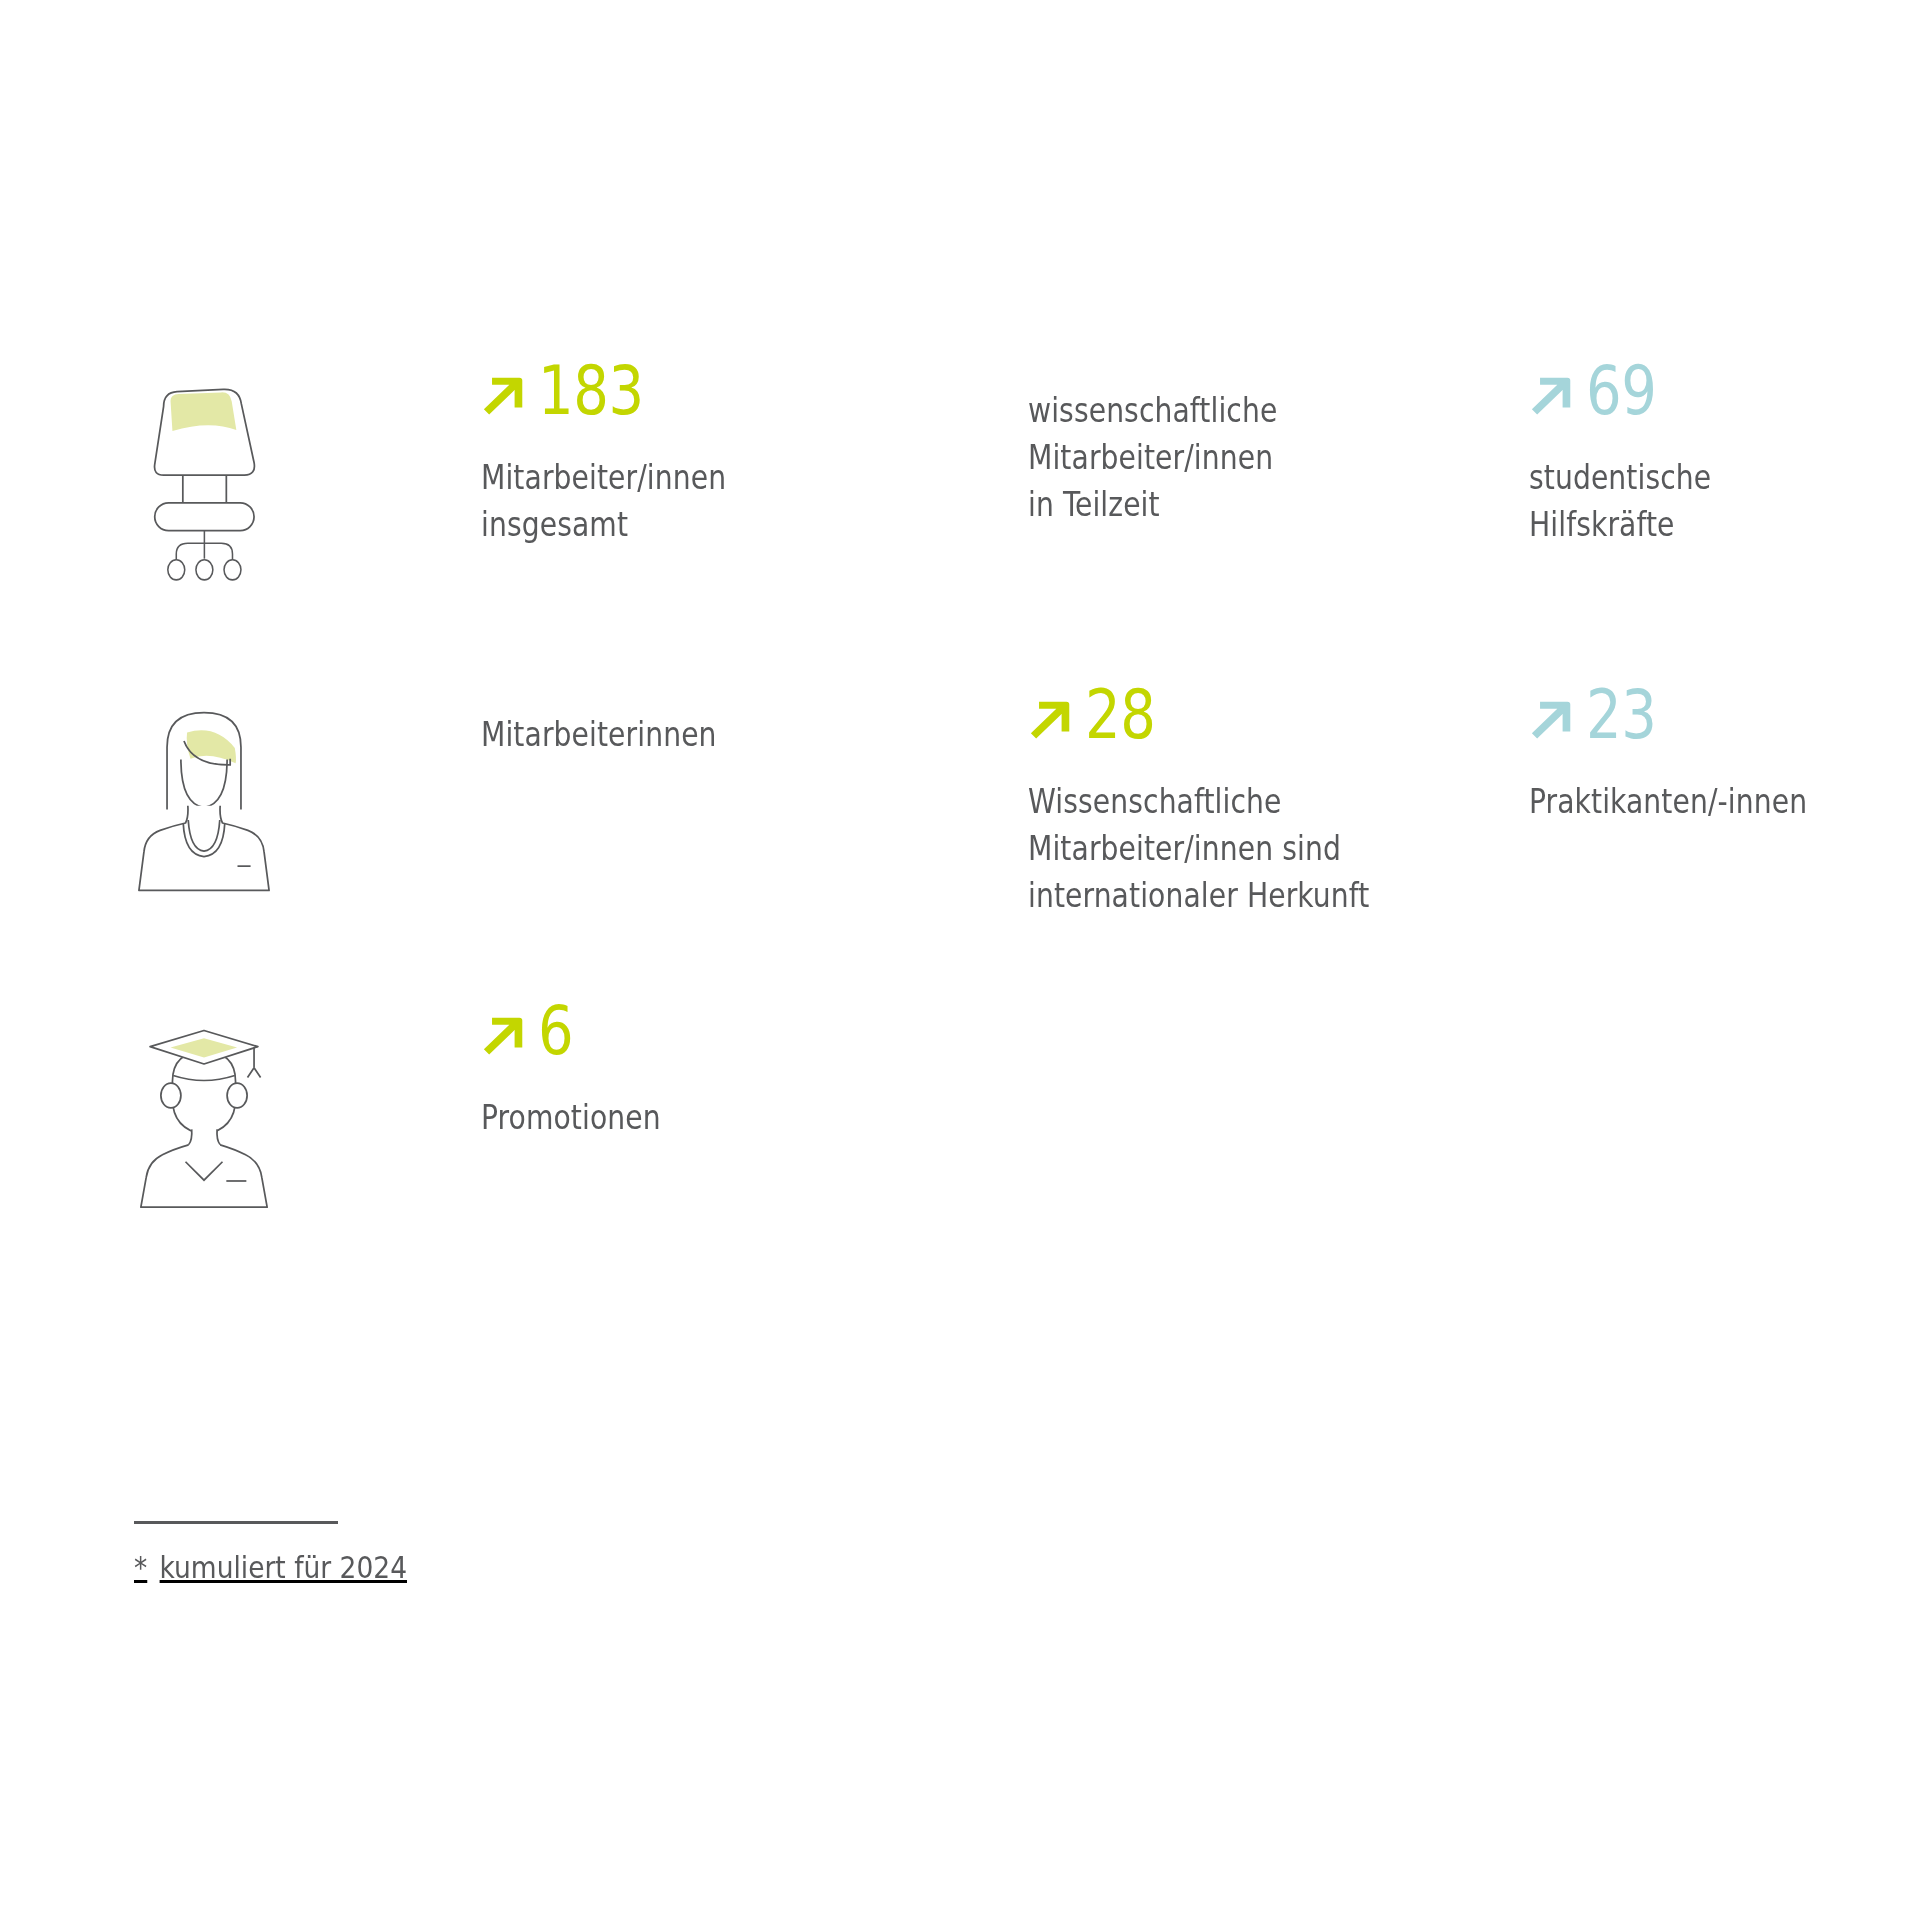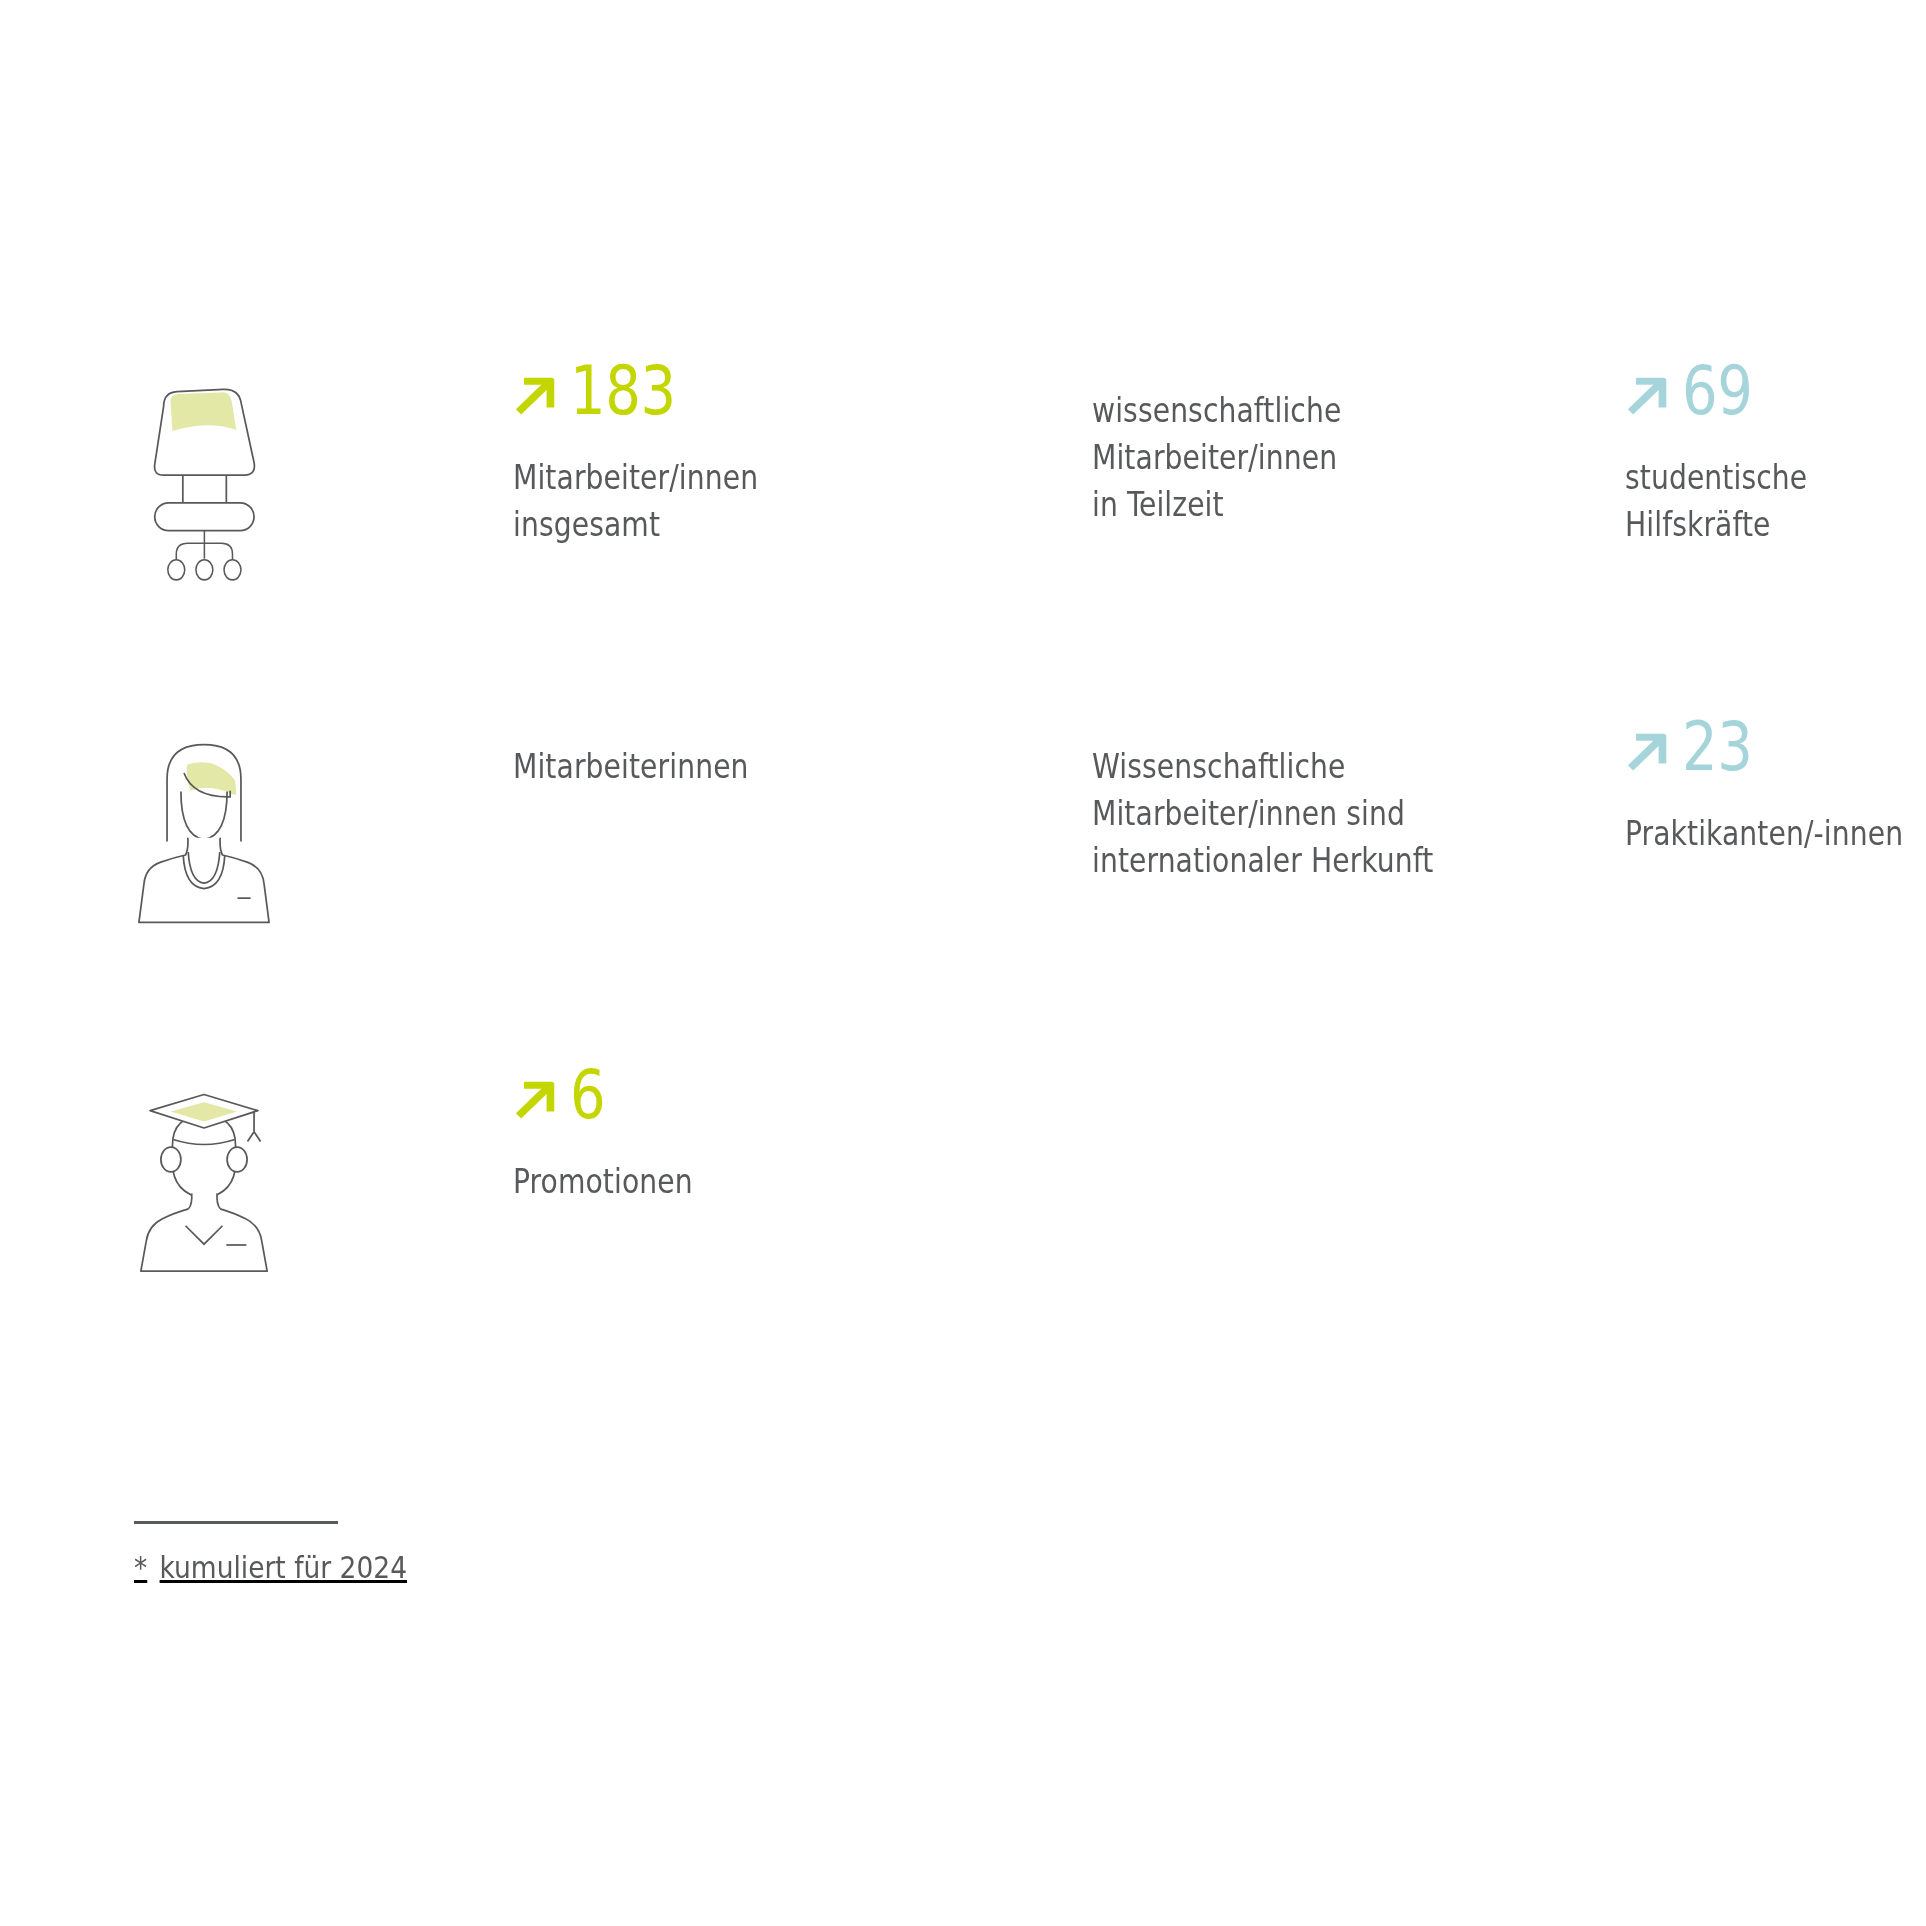--- a/index.html
+++ b/index.html
@@ -13,21 +13,20 @@
   .page{position:relative;width:1926px;height:1926px;}
 
   
   .grid{
     position:absolute;
     left:127px; top:358px;
     width:1695px;
     display:grid;
     grid-template-columns:354px 547px 501px 293px;
     grid-template-rows:324px 316px 316px;
-    gap:32px;
   }
   .cell{position:relative;}
 
   
   .icon-cell{display:flex;align-items:flex-start;justify-content:flex-start;padding-top:7.7px;}
   .icon-box{width:154px;height:216px;}
   .icon-box svg{display:block;width:100%;height:100%;}
 
   
   .stat{position:relative;}
@@ -181,20 +180,28 @@
     <div class="cell">
       <div class="stat green r2">
         <div class="caption">
           <span class="ln">Mitarbeiterinnen</span>
         </div>
       </div>
     </div>
 
     <div class="cell">
       <div class="stat green r2">
+        <div class="stat-head">
+          <span class="arrow">
+            <svg viewBox="0 0 100 100" xmlns="http://www.w3.org/2000/svg">
+              <path d="M23 18 L80 18 Q86 18 86 24 L86 80 L70 80 L70 44 L17 95 L6 84 L59 33 L23 33 Z" fill="#C3D600"></path>
+            </svg>
+          </span>
+          <span class="value">28</span>
+        </div>
         <div class="caption">
           <span class="ln">Wissenschaftliche</span>
           <span class="ln">Mitarbeiter/innen sind</span>
           <span class="ln">internationaler Herkunft</span>
         </div>
       </div>
     </div>
 
     <div class="cell">
       <div class="stat teal r2">

